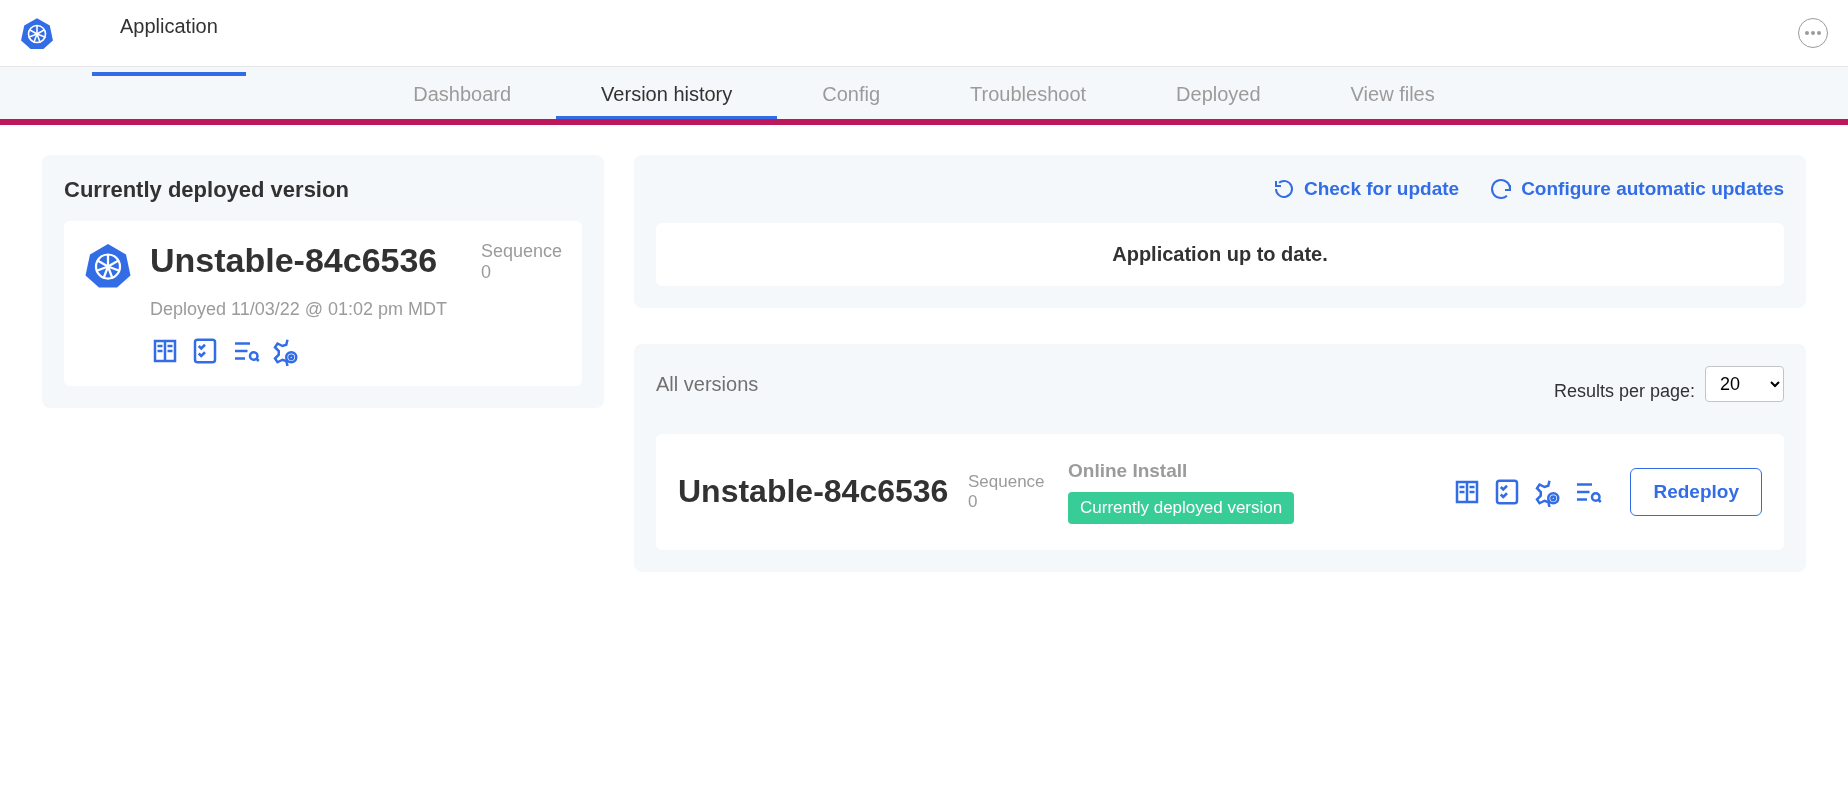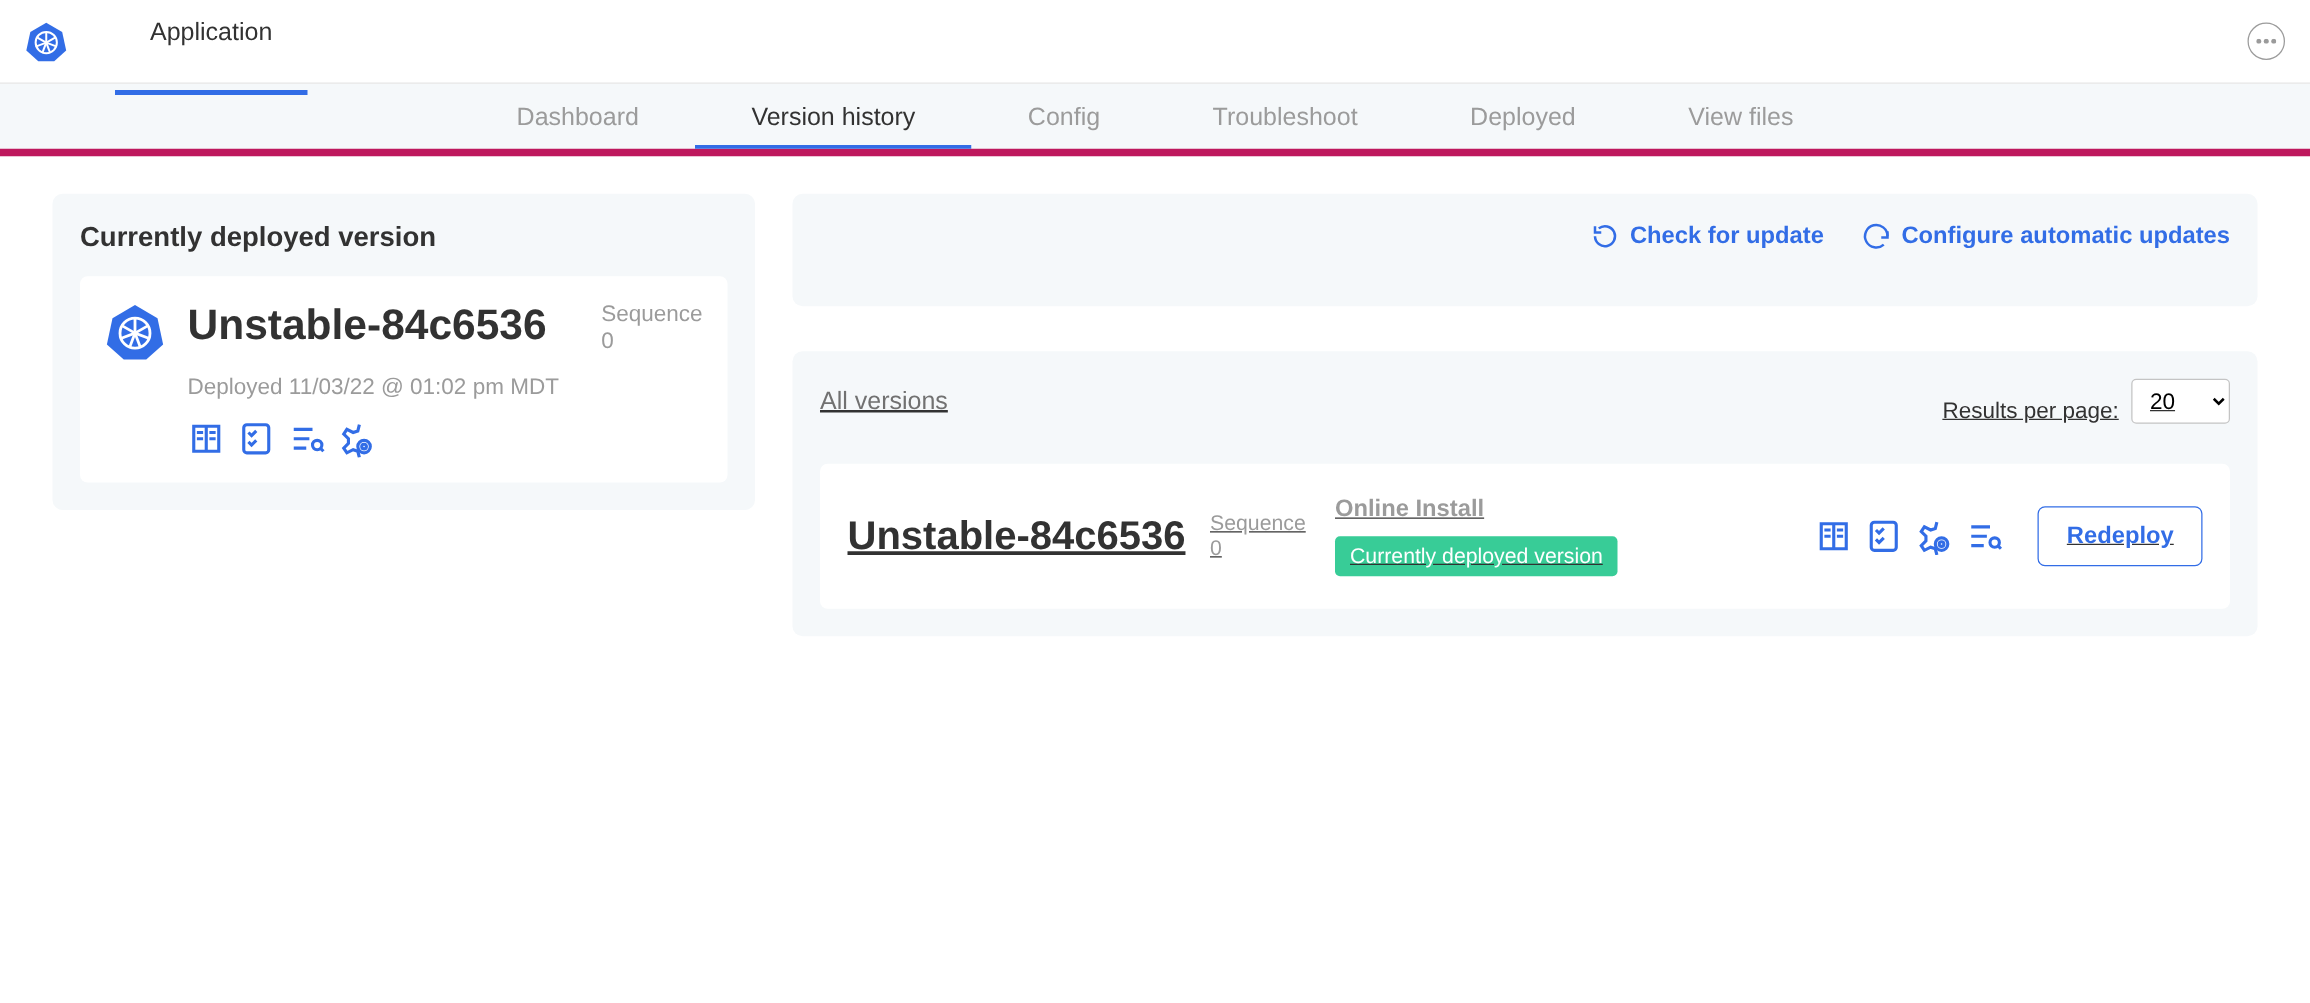--- a/index.html
+++ b/index.html
@@ -153,21 +153,20 @@
     padding: 20px;
     text-align: center;
     font-size: 20px;
     color: #323232;
   }
 
   .versions-panel {
     background: #f5f8fa;
     border-radius: 8px;
     padding: 22px;
-    text-decoration: underline;
   }
   .vp-header {
     display: flex;
     align-items: center;
     margin-bottom: 32px;
   }
   .vp-title { font-size: 20px; color: #717171; font-weight: 500; }
   .rpp {
     margin-left: auto;
     display: flex;
@@ -335,20 +334,21 @@
           <span>Check for update</span>
         </div>
         <div class="link-action">
           <svg viewBox="0 0 24 24" fill="none" stroke="#326de6" stroke-width="2">
               <path d="M21 12a9 9 0 1 0-3 6.7"></path>
               <polyline points="21 8 21 13 16 13"></polyline>
             </svg>
           <span>Configure automatic updates</span>
         </div>
       </div>
+      <div class="status-bar">Application up to date.</div>
     </div>
 
     <div class="versions-panel">
       <div class="vp-header">
         <div class="vp-title">All versions</div>
         <div class="rpp">
           <span>Results per page:</span>
           <select>
             <option>20</option>
           </select>

